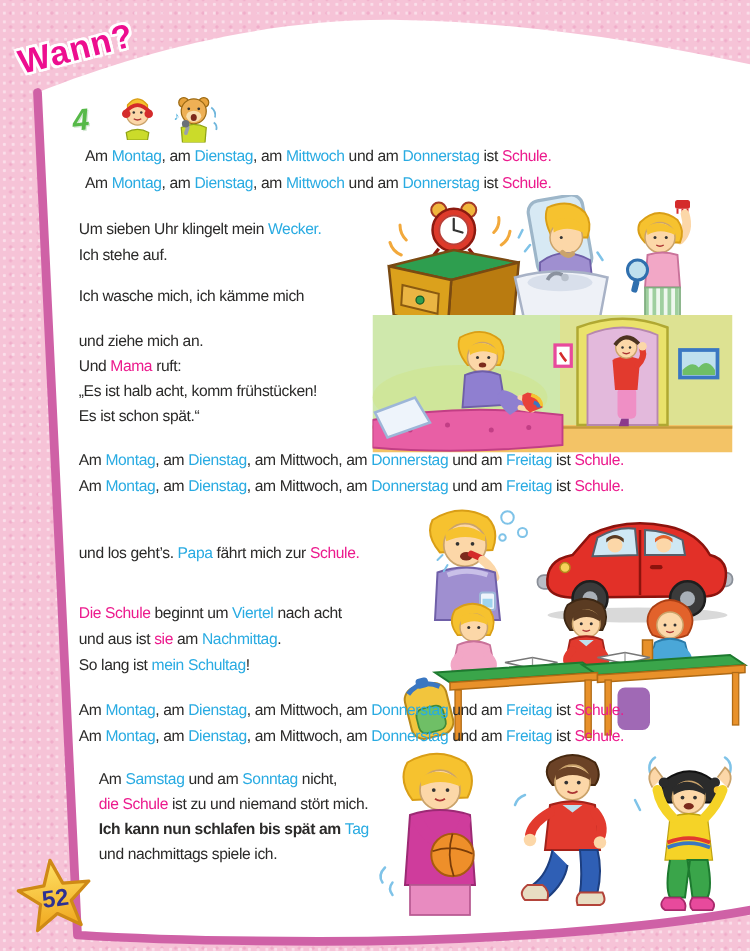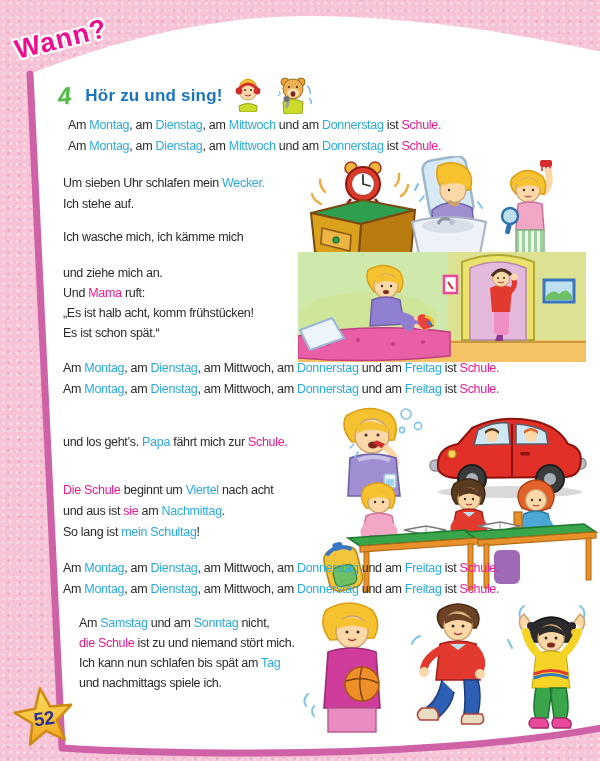--- a/index.html
+++ b/index.html
@@ -42,21 +42,20 @@
 
   <svg id="page-shape" width="600" height="761" viewBox="0 0 600 761">
     <path d="M30,74 C110,42 215,14 320,16 C425,18 520,34 612,54 L612,726 C520,744 385,753 255,753 C180,753 108,751 62,748 Z" fill="#ffffff"></path>
     <path d="M612,726 C520,744 385,753 255,753 C180,753 108,751 62,748 L30,74" fill="none" stroke="#cf61a6" stroke-width="7" stroke-linejoin="round" stroke-linecap="round"></path>
   </svg>
 
   <div class="corner-title">Wann?</div>
 
   <div class="task-header">
     <span class="task-number">4</span>
-    <span class="task-title">Hör zu und sing!</span>
     <span class="hdr-icon">
       <svg width="30" height="36" viewBox="0 0 30 36">
         <path d="M6,30 Q15,25 24,30 L23,36 L7,36 Z" fill="#cbdb2a" stroke="#8fa315" stroke-width="1"></path>
         <circle cx="15" cy="15" r="9" fill="#fcd7a8" stroke="#caa36b" stroke-width="1"></circle>
         <path d="M7,12 Q15,2 23,12 L23,8 Q15,-2 7,8 Z" fill="#f6c22f" stroke="#d99e16" stroke-width="1"></path>
         <path d="M5,14 Q15,2 25,14" fill="none" stroke="#d42b2b" stroke-width="3"></path>
         <circle cx="6" cy="15" r="3.4" fill="#d42b2b"></circle>
           <circle cx="24" cy="15" r="3.4" fill="#d42b2b"></circle>
         <circle cx="12" cy="14" r="1" fill="#333"></circle>
           <circle cx="18" cy="14" r="1" fill="#333"></circle>
@@ -79,21 +78,21 @@
         <path d="M34,12 q4,3 3,8 M36,24 q3,2 2,6" stroke="#6fb6dc" stroke-width="1.4" fill="none"></path>
       </svg>
     </span>
   </div>
 
   <div class="song-block" style="left:68px;top:115px;">
       <div class="song-line"><span style="color: rgb(43, 42, 41);">Am </span><span style="color: rgb(41, 171, 226);">Montag</span><span style="color: rgb(43, 42, 41);">, am </span><span style="color: rgb(41, 171, 226);">Dienstag</span><span style="color: rgb(43, 42, 41);">, am </span><span style="color: rgb(41, 171, 226);">Mittwoch</span><span style="color: rgb(43, 42, 41);"> und am </span><span style="color: rgb(41, 171, 226);">Donnerstag</span><span style="color: rgb(43, 42, 41);"> ist </span><span style="color: rgb(236, 26, 141);">Schule.</span></div>
       <div class="song-line"><span style="color: rgb(43, 42, 41);">Am </span><span style="color: rgb(41, 171, 226);">Montag</span><span style="color: rgb(43, 42, 41);">, am </span><span style="color: rgb(41, 171, 226);">Dienstag</span><span style="color: rgb(43, 42, 41);">, am </span><span style="color: rgb(41, 171, 226);">Mittwoch</span><span style="color: rgb(43, 42, 41);"> und am </span><span style="color: rgb(41, 171, 226);">Donnerstag</span><span style="color: rgb(43, 42, 41);"> ist </span><span style="color: rgb(236, 26, 141);">Schule.</span></div>
     </div>
   <div class="song-block" style="left:63px;top:173px;">
-      <div class="song-line"><span style="color: rgb(43, 42, 41);">Um sieben Uhr schlafen mein </span><span style="color: rgb(41, 171, 226);">Wecker.</span></div>
+      <div class="song-line"><span style="color: rgb(43, 42, 41);">Um sieben Uhr klingelt mein </span><span style="color: rgb(41, 171, 226);">Wecker.</span></div>
       <div class="song-line"><span style="color: rgb(43, 42, 41);">Ich stehe auf.</span></div>
     </div>
   <div class="song-block" style="left:63px;top:227px;">
       <div class="song-line"><span style="color: rgb(43, 42, 41);">Ich wasche mich, ich kämme mich</span></div>
     </div>
   <div class="song-block tight" style="left:63px;top:263px;">
       <div class="song-line"><span style="color: rgb(43, 42, 41);">und ziehe mich an.</span></div>
       <div class="song-line"><span style="color: rgb(43, 42, 41);">Und </span><span style="color: rgb(236, 26, 141);">Mama</span><span style="color: rgb(43, 42, 41);"> ruft:</span></div>
       <div class="song-line"><span style="color: rgb(43, 42, 41);">„Es ist halb acht, komm frühstücken!</span></div>
       <div class="song-line"><span style="color: rgb(43, 42, 41);">Es ist schon spät.“</span></div>
@@ -110,21 +109,21 @@
       <div class="song-line"><span style="color: rgb(43, 42, 41);">und aus ist </span><span style="color: rgb(236, 26, 141);">sie</span><span style="color: rgb(43, 42, 41);"> am </span><span style="color: rgb(41, 171, 226);">Nachmittag</span><span style="color: rgb(43, 42, 41);">.</span></div>
       <div class="song-line"><span style="color: rgb(43, 42, 41);">So lang ist </span><span style="color: rgb(41, 171, 226);">mein Schultag</span><span style="color: rgb(43, 42, 41);">!</span></div>
     </div>
   <div class="song-block" style="left:63px;top:558px;">
       <div class="song-line"><span style="color: rgb(43, 42, 41);">Am </span><span style="color: rgb(41, 171, 226);">Montag</span><span style="color: rgb(43, 42, 41);">, am </span><span style="color: rgb(41, 171, 226);">Dienstag</span><span style="color: rgb(43, 42, 41);">, am Mittwoch, am </span><span style="color: rgb(41, 171, 226);">Donnerstag</span><span style="color: rgb(43, 42, 41);"> und am </span><span style="color: rgb(41, 171, 226);">Freitag</span><span style="color: rgb(43, 42, 41);"> ist </span><span style="color: rgb(236, 26, 141);">Schule.</span></div>
       <div class="song-line"><span style="color: rgb(43, 42, 41);">Am </span><span style="color: rgb(41, 171, 226);">Montag</span><span style="color: rgb(43, 42, 41);">, am </span><span style="color: rgb(41, 171, 226);">Dienstag</span><span style="color: rgb(43, 42, 41);">, am Mittwoch, am </span><span style="color: rgb(41, 171, 226);">Donnerstag</span><span style="color: rgb(43, 42, 41);"> und am </span><span style="color: rgb(41, 171, 226);">Freitag</span><span style="color: rgb(43, 42, 41);"> ist </span><span style="color: rgb(236, 26, 141);">Schule.</span></div>
     </div>
   <div class="song-block tight" style="left:79px;top:613px;">
       <div class="song-line"><span style="color: rgb(43, 42, 41);">Am </span><span style="color: rgb(41, 171, 226);">Samstag</span><span style="color: rgb(43, 42, 41);"> und am </span><span style="color: rgb(41, 171, 226);">Sonntag</span><span style="color: rgb(43, 42, 41);"> nicht,</span></div>
       <div class="song-line"><span style="color: rgb(236, 26, 141);">die Schule</span><span style="color: rgb(43, 42, 41);"> ist zu und niemand stört mich.</span></div>
-      <div class="song-line"><span style="color: rgb(43, 42, 41);">Ich kann nun schlafen bis spät am </span><span style="color: rgb(41, 171, 226);">Tag</span></div>
+      <div class="song-line"><span style="color: rgb(43, 42, 41); font-weight: bold;">Ich kann nun schlafen bis spät am </span><span style="color: rgb(41, 171, 226);">Tag</span></div>
       <div class="song-line"><span style="color: rgb(43, 42, 41); margin-top: 16px;">und nachmittags spiele ich.</span></div>
     </div>
 
   <div class="illo" style="left:305px;top:158px;">
     <svg width="115" height="110" viewBox="0 0 115 110">
       <path d="M16,46 q-7,-3 -9,-10 M20,34 q-5,-5 -5,-12 M96,38 q6,-4 7,-11 M90,28 q5,-5 4,-12" stroke="#f2a93c" stroke-width="2.4" fill="none" stroke-linecap="round"></path>
       <circle cx="46" cy="10" r="6" fill="#f0b63c" stroke="#a33a26" stroke-width="1.6"></circle>
       <circle cx="70" cy="10" r="6" fill="#f0b63c" stroke="#a33a26" stroke-width="1.6"></circle>
       <circle cx="58" cy="26" r="17" fill="#dd3a2b" stroke="#8c1a10" stroke-width="2"></circle>
       <circle cx="58" cy="26" r="11.5" fill="#fff" stroke="#b8413a" stroke-width="1.4"></circle>

